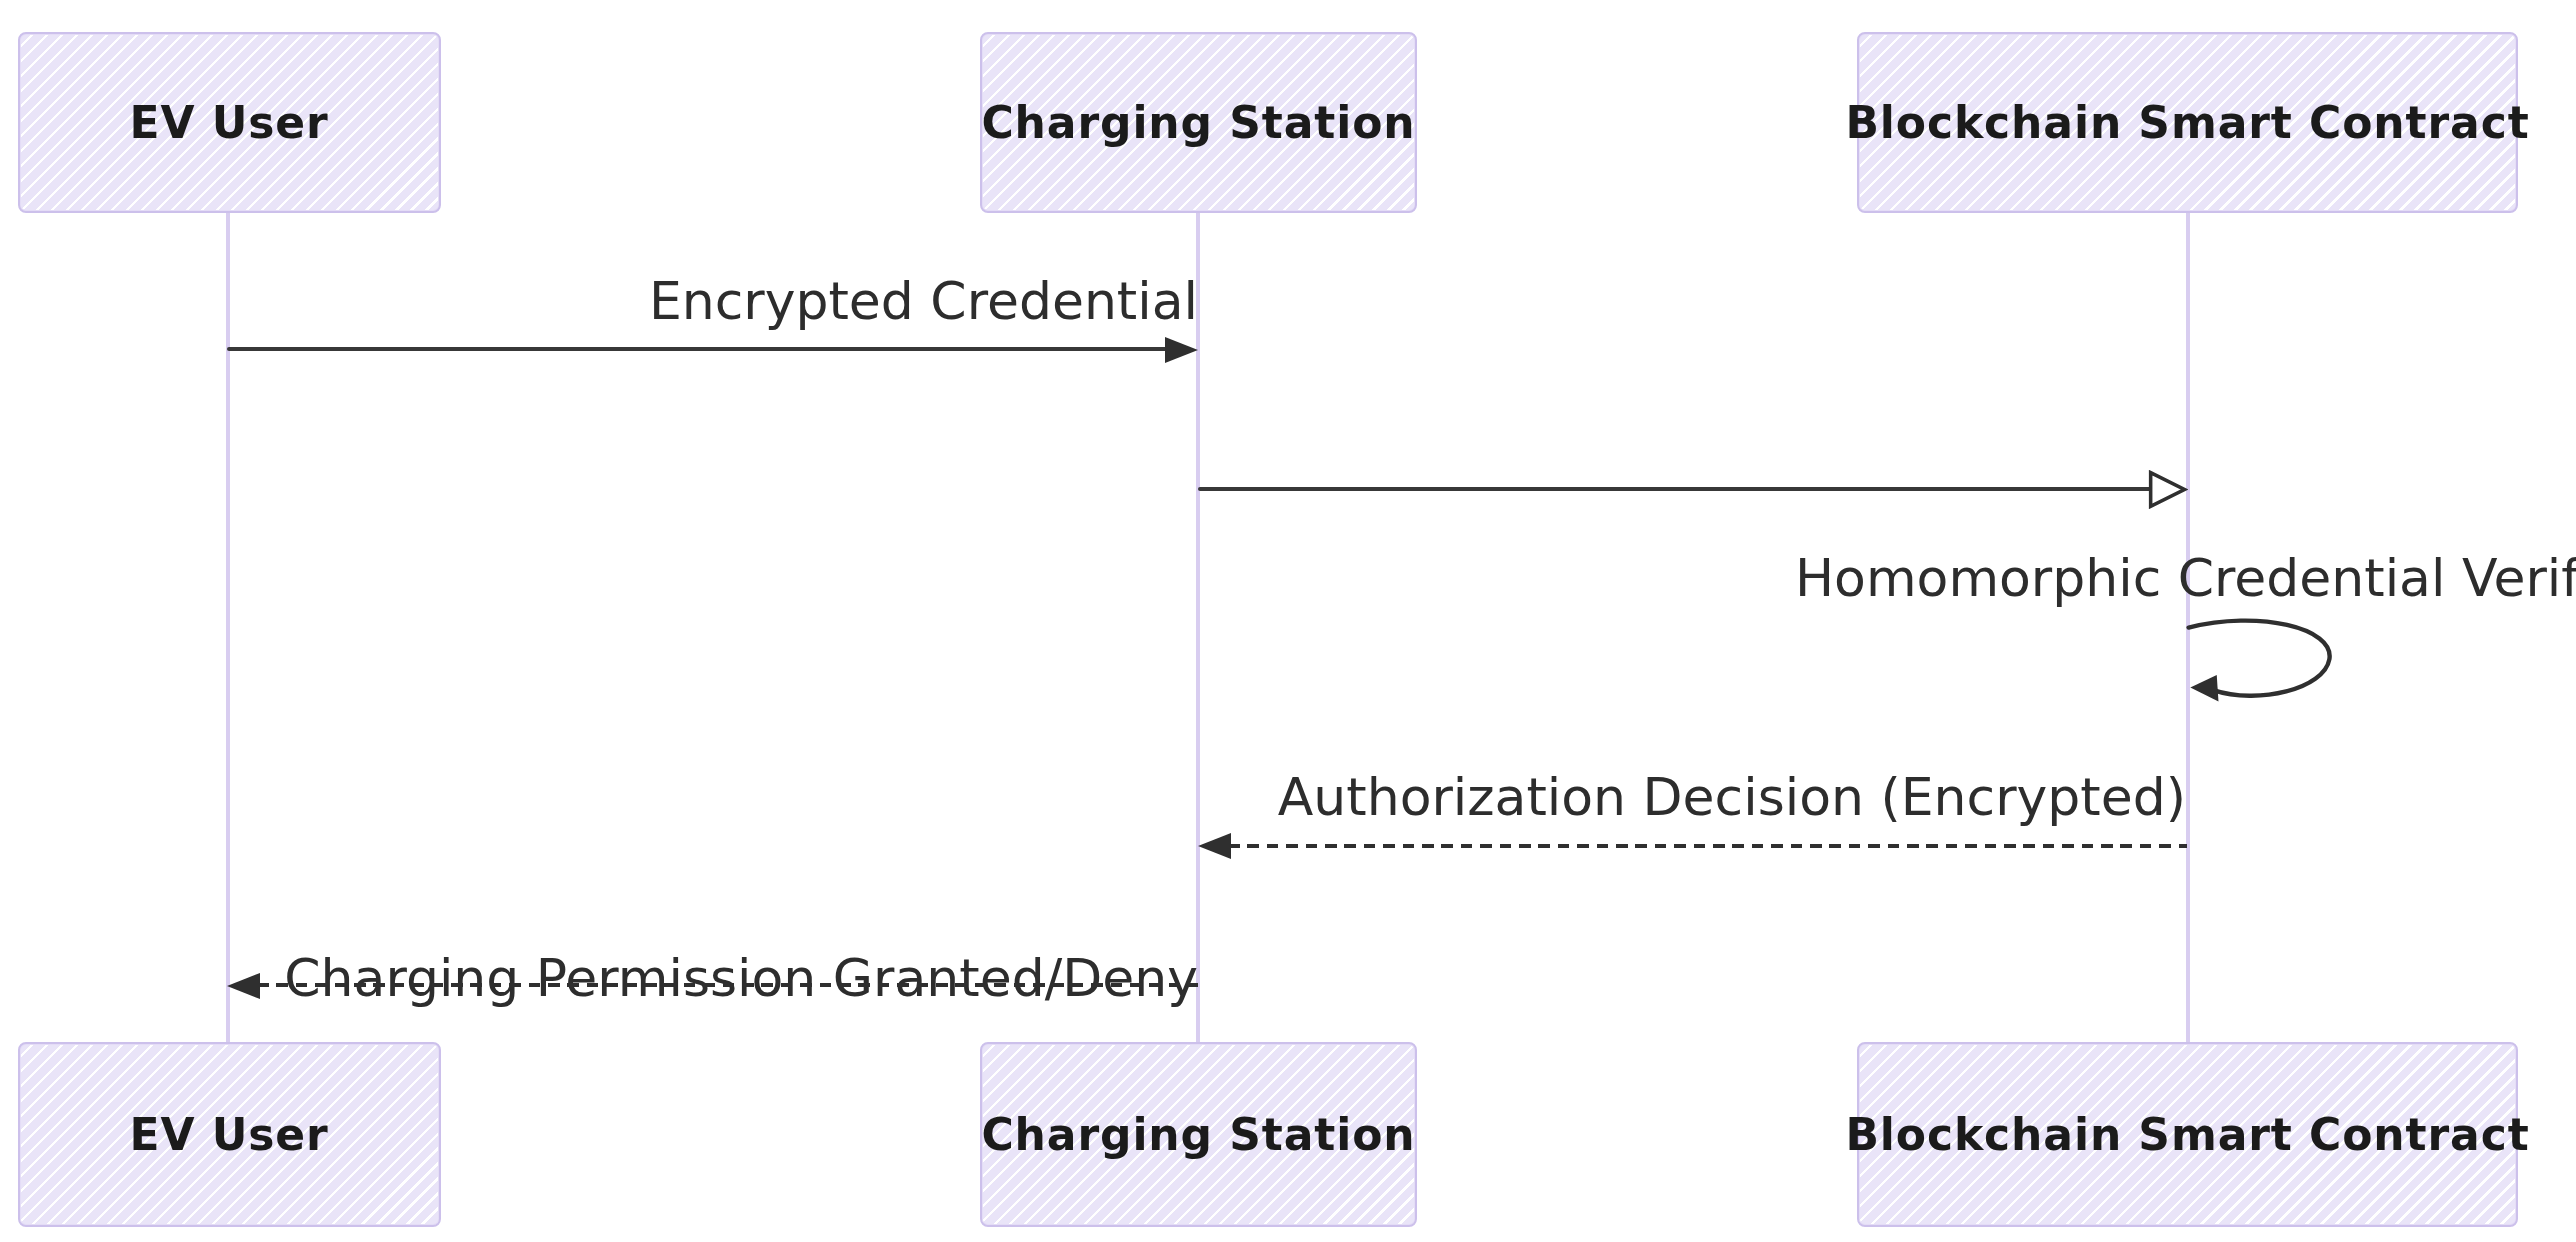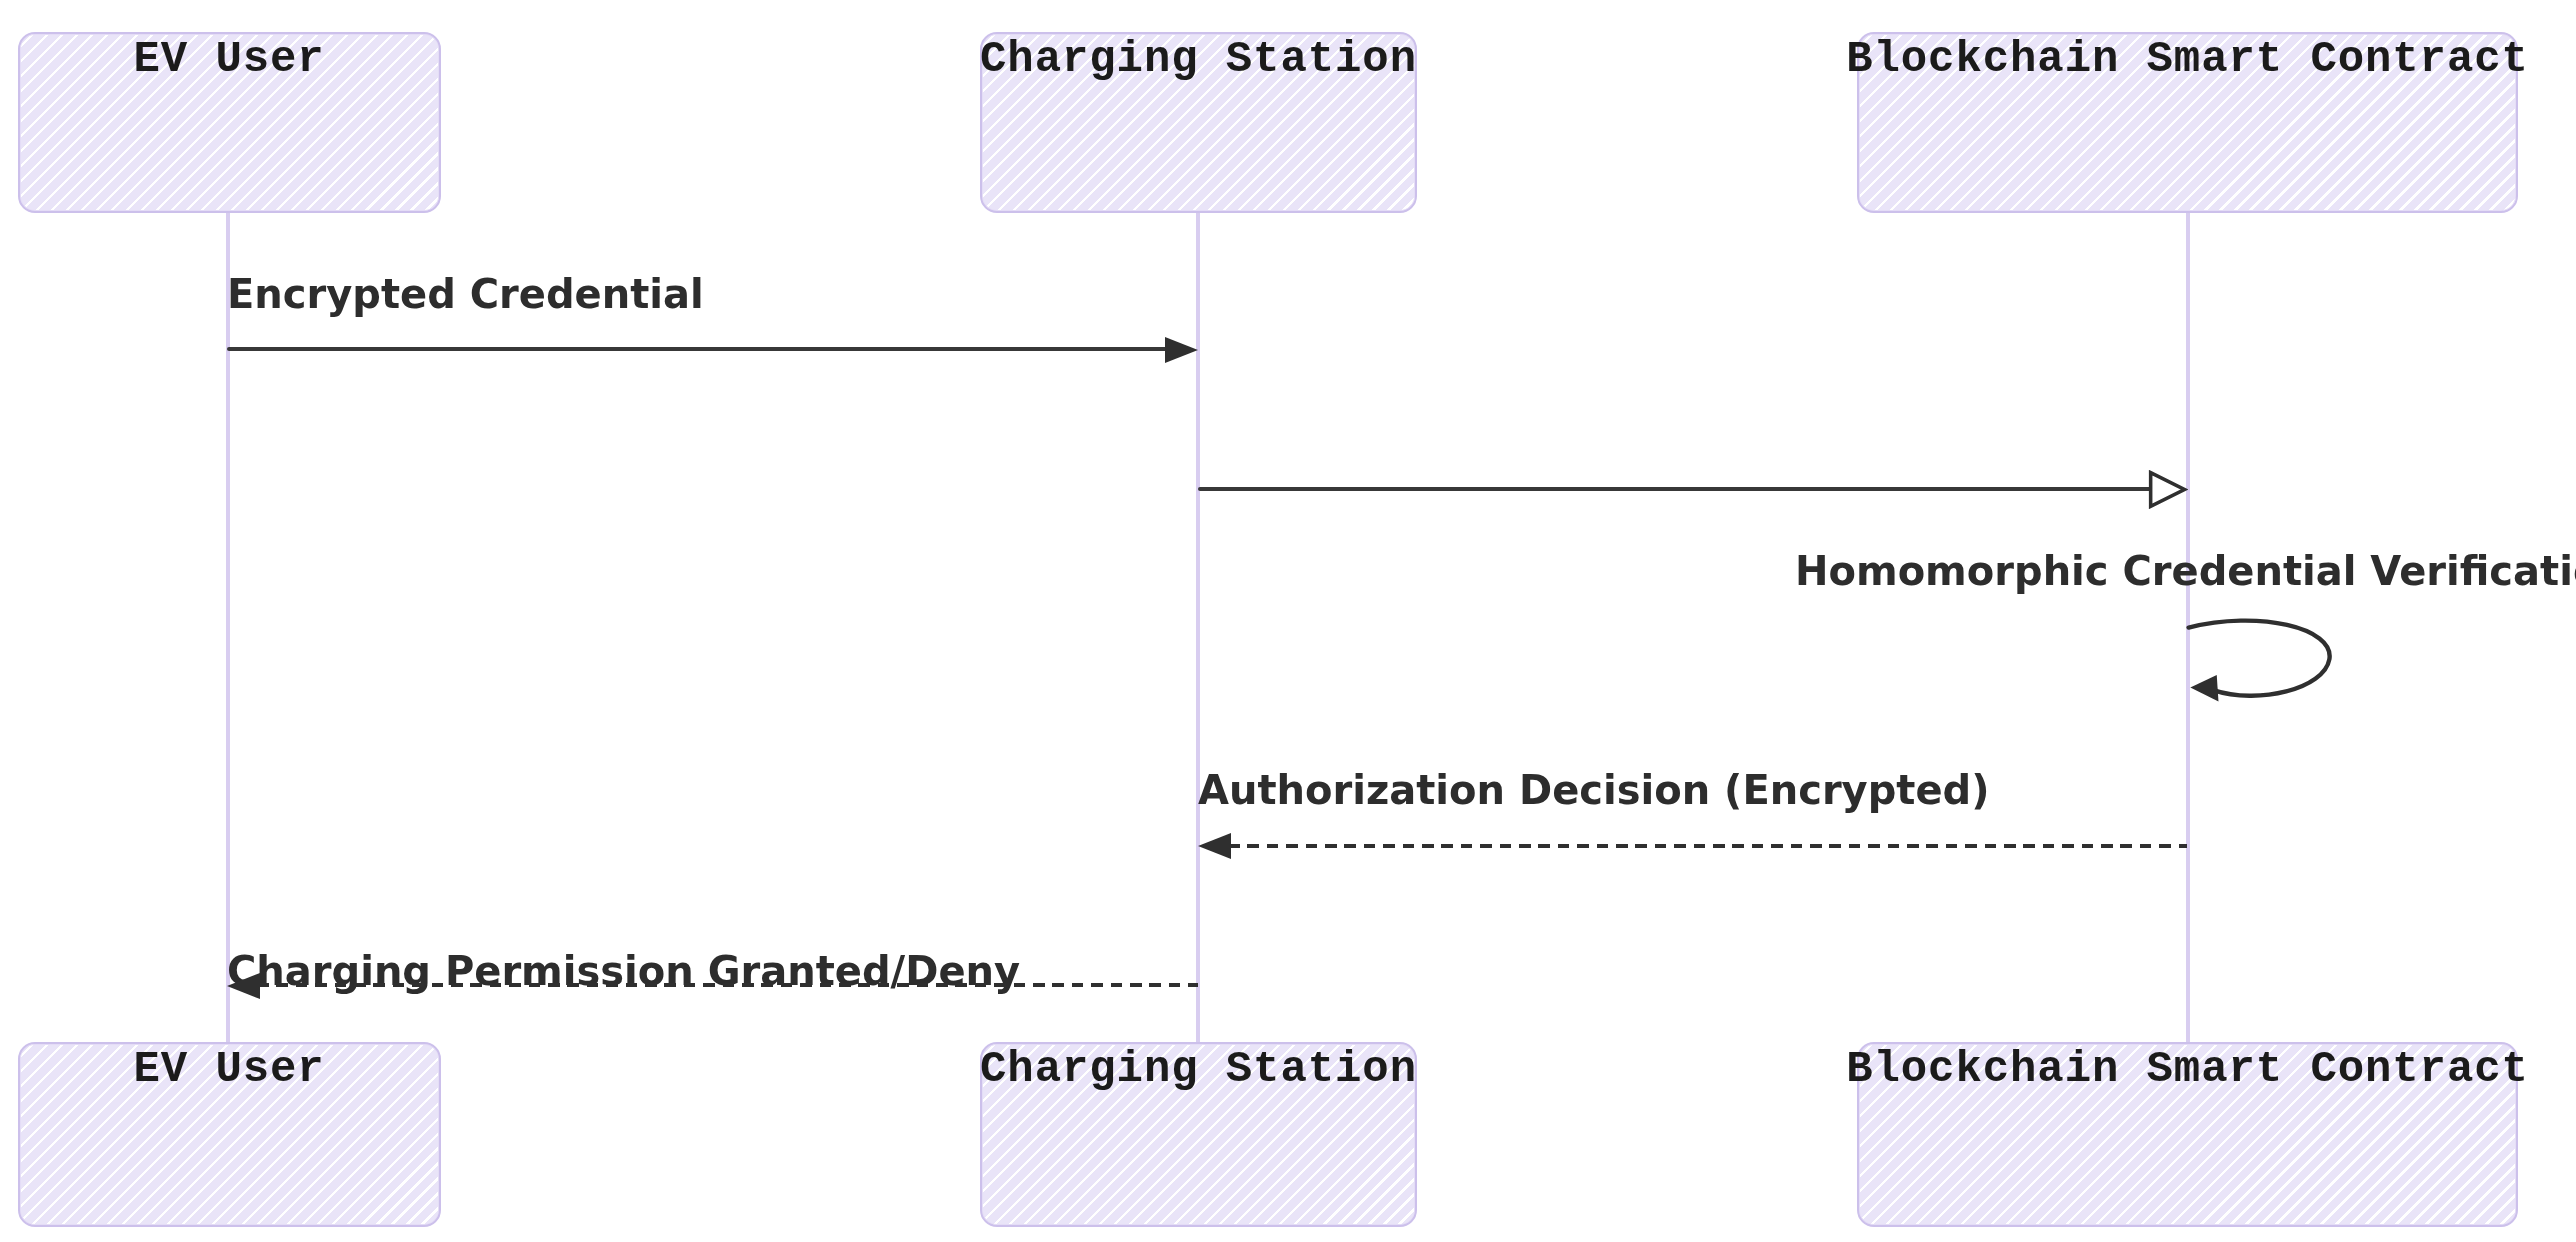--- a/index.html
+++ b/index.html
@@ -24,44 +24,43 @@
     height: 833px;
     background: #d8cdf0;
   }
 
   
   .actor-box {
     position: absolute;
     height: 181px;
     box-sizing: border-box;
     border: 2.6px solid #ccc0eb;
-    border-radius: 17px;
+    border-radius: 8px;
     background: repeating-linear-gradient(135deg,
       #e9e4f8 0px, #e9e4f8 8px,
       #ffffff 8px, #ffffff 10.6px);
     display: flex;
-    align-items: flex-start;
+    align-items: center;
     justify-content: center;
     box-shadow: 0 0 0 0.9px #e4dcf6 inset;
-    font-family: Liberation Mono, monospace;
   }
   .actor-box .actor-label {
     font-size: 44px;
     font-weight: 600;
     color: #1b1b1b;
     letter-spacing: 0.9px;
     white-space: nowrap;
   }
 
   
   .msg-label {
     position: absolute;
-    text-align: left;
-    font-size: 40px;
-    font-weight: 700;
+    text-align: right;
+    font-size: 52px;
+    font-weight: 400;
     color: #2d2d2d;
     white-space: nowrap;
   }
   .msg-line-solid {
     position: absolute;
     height: 4.4px;
     background: #383838;
     border-radius: 2.6px;
   }
   .msg-line-dashed {

